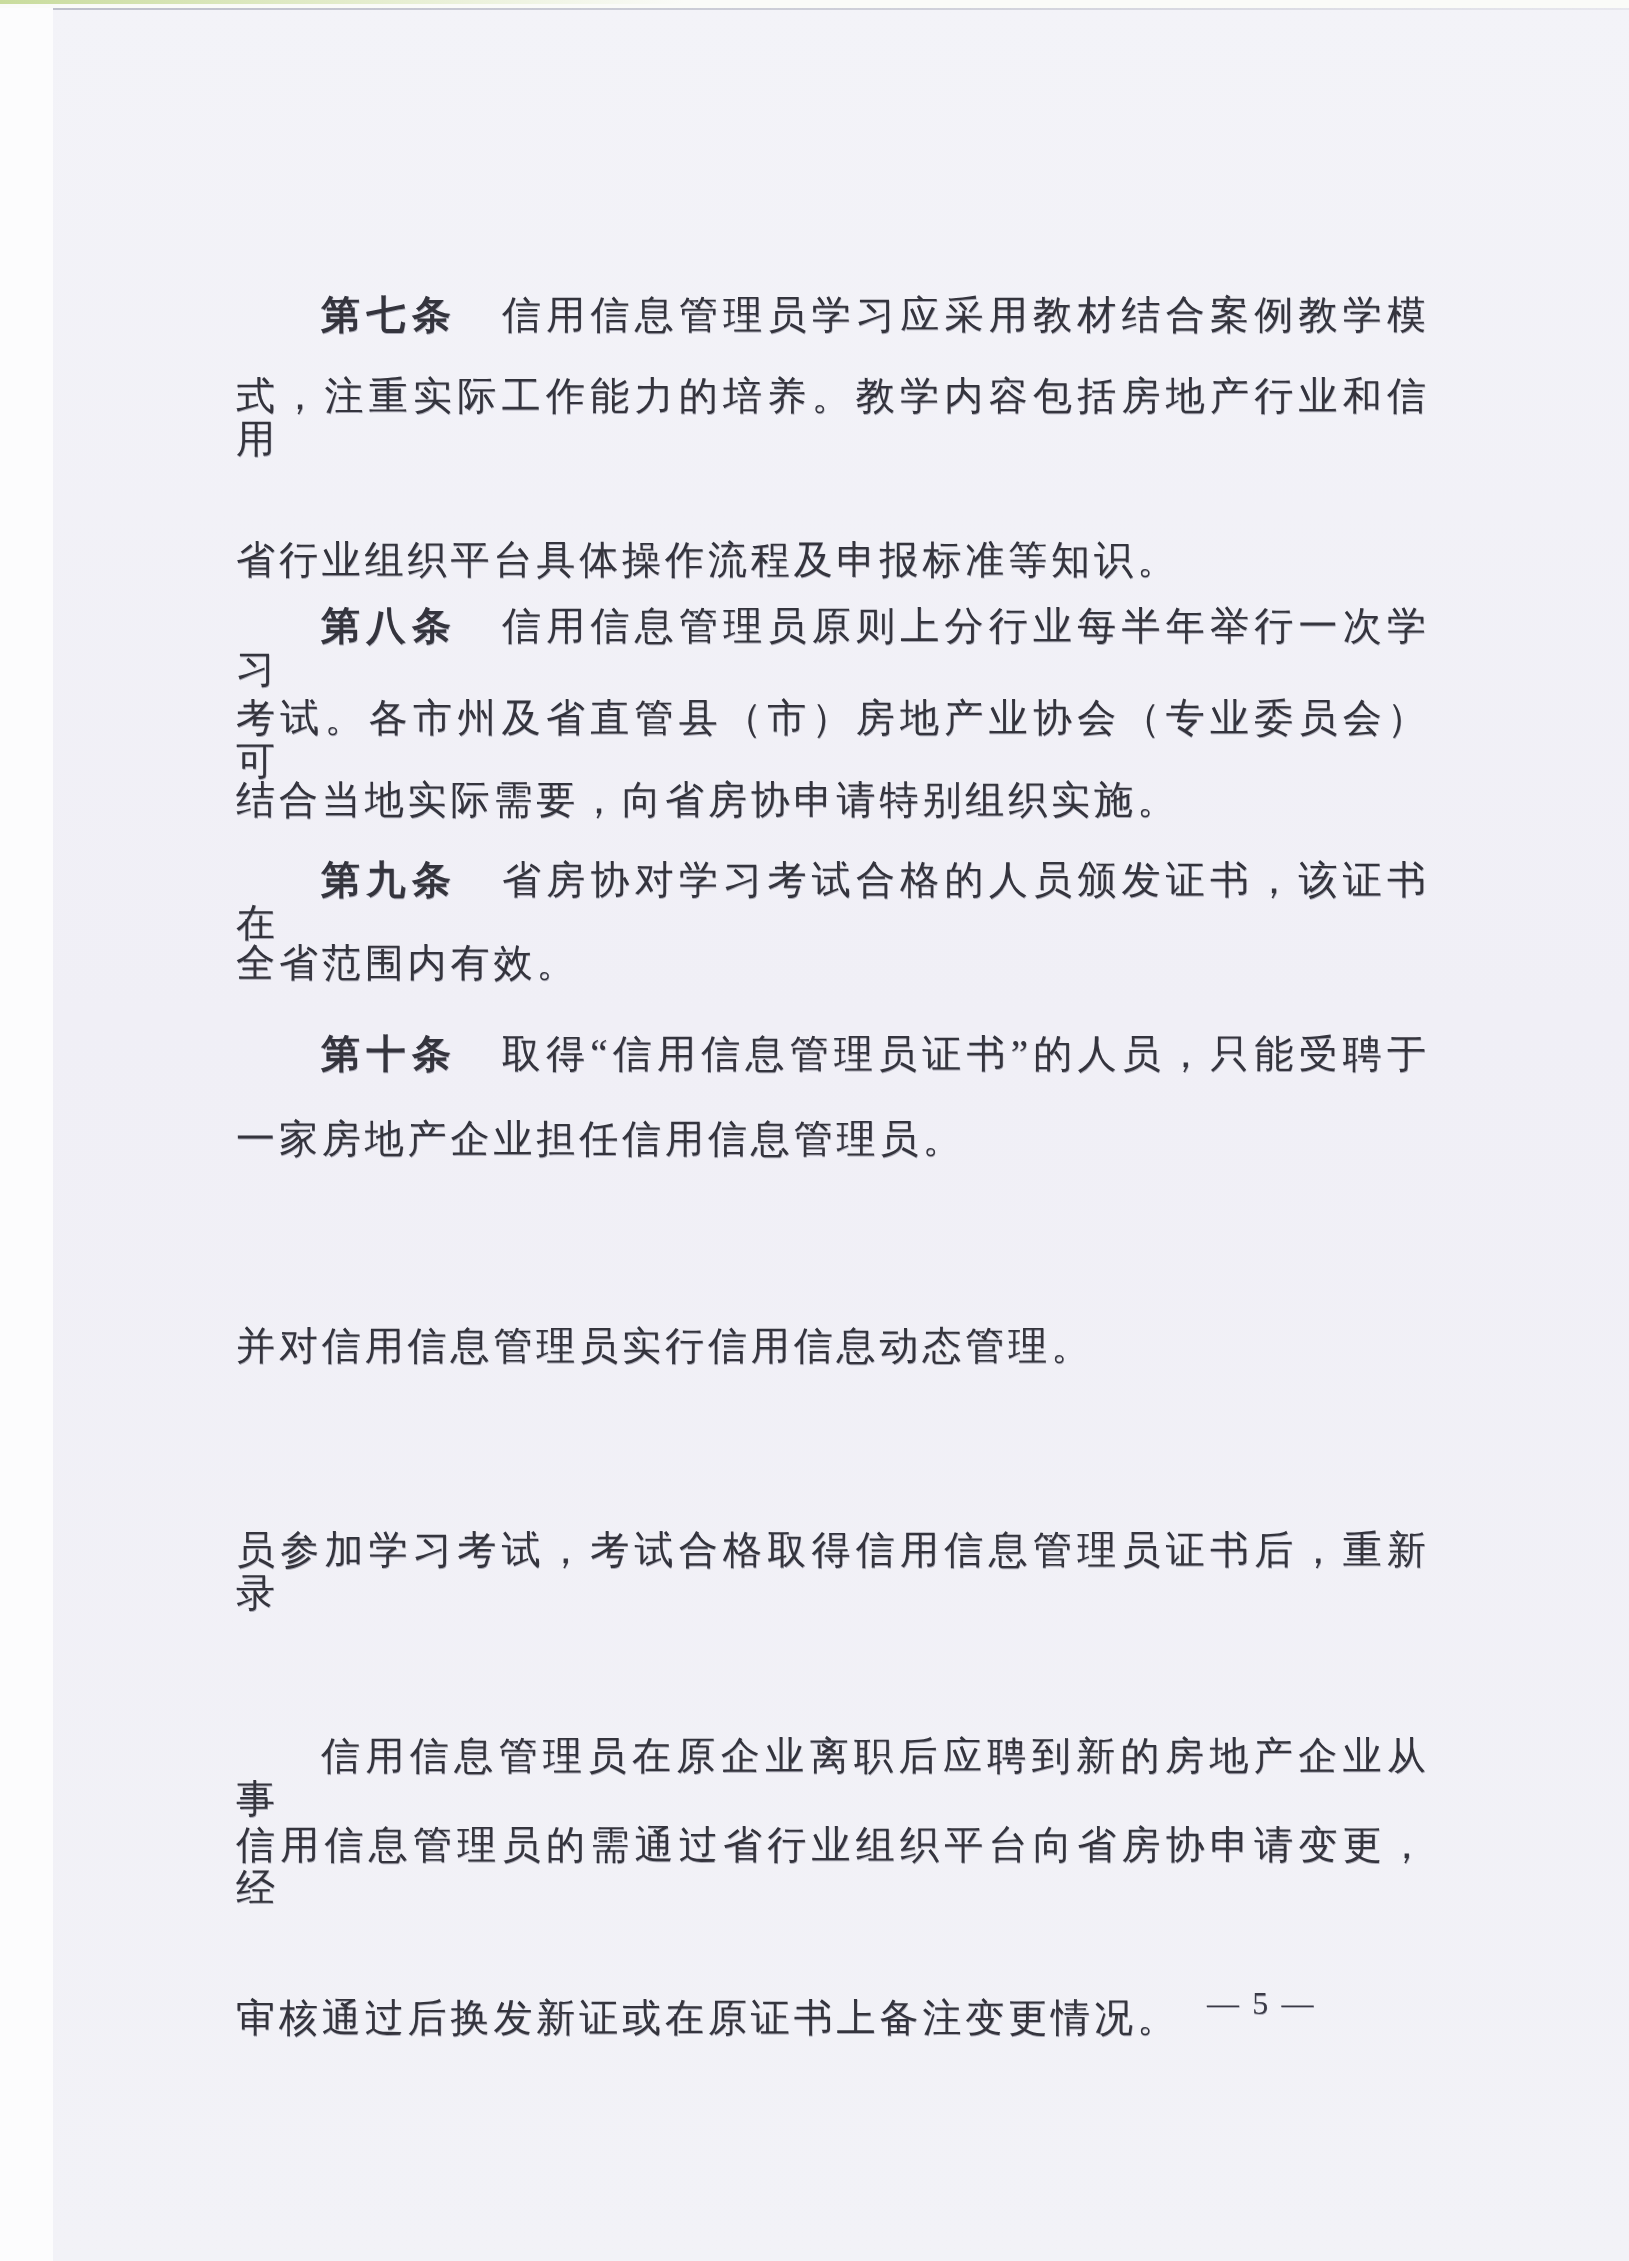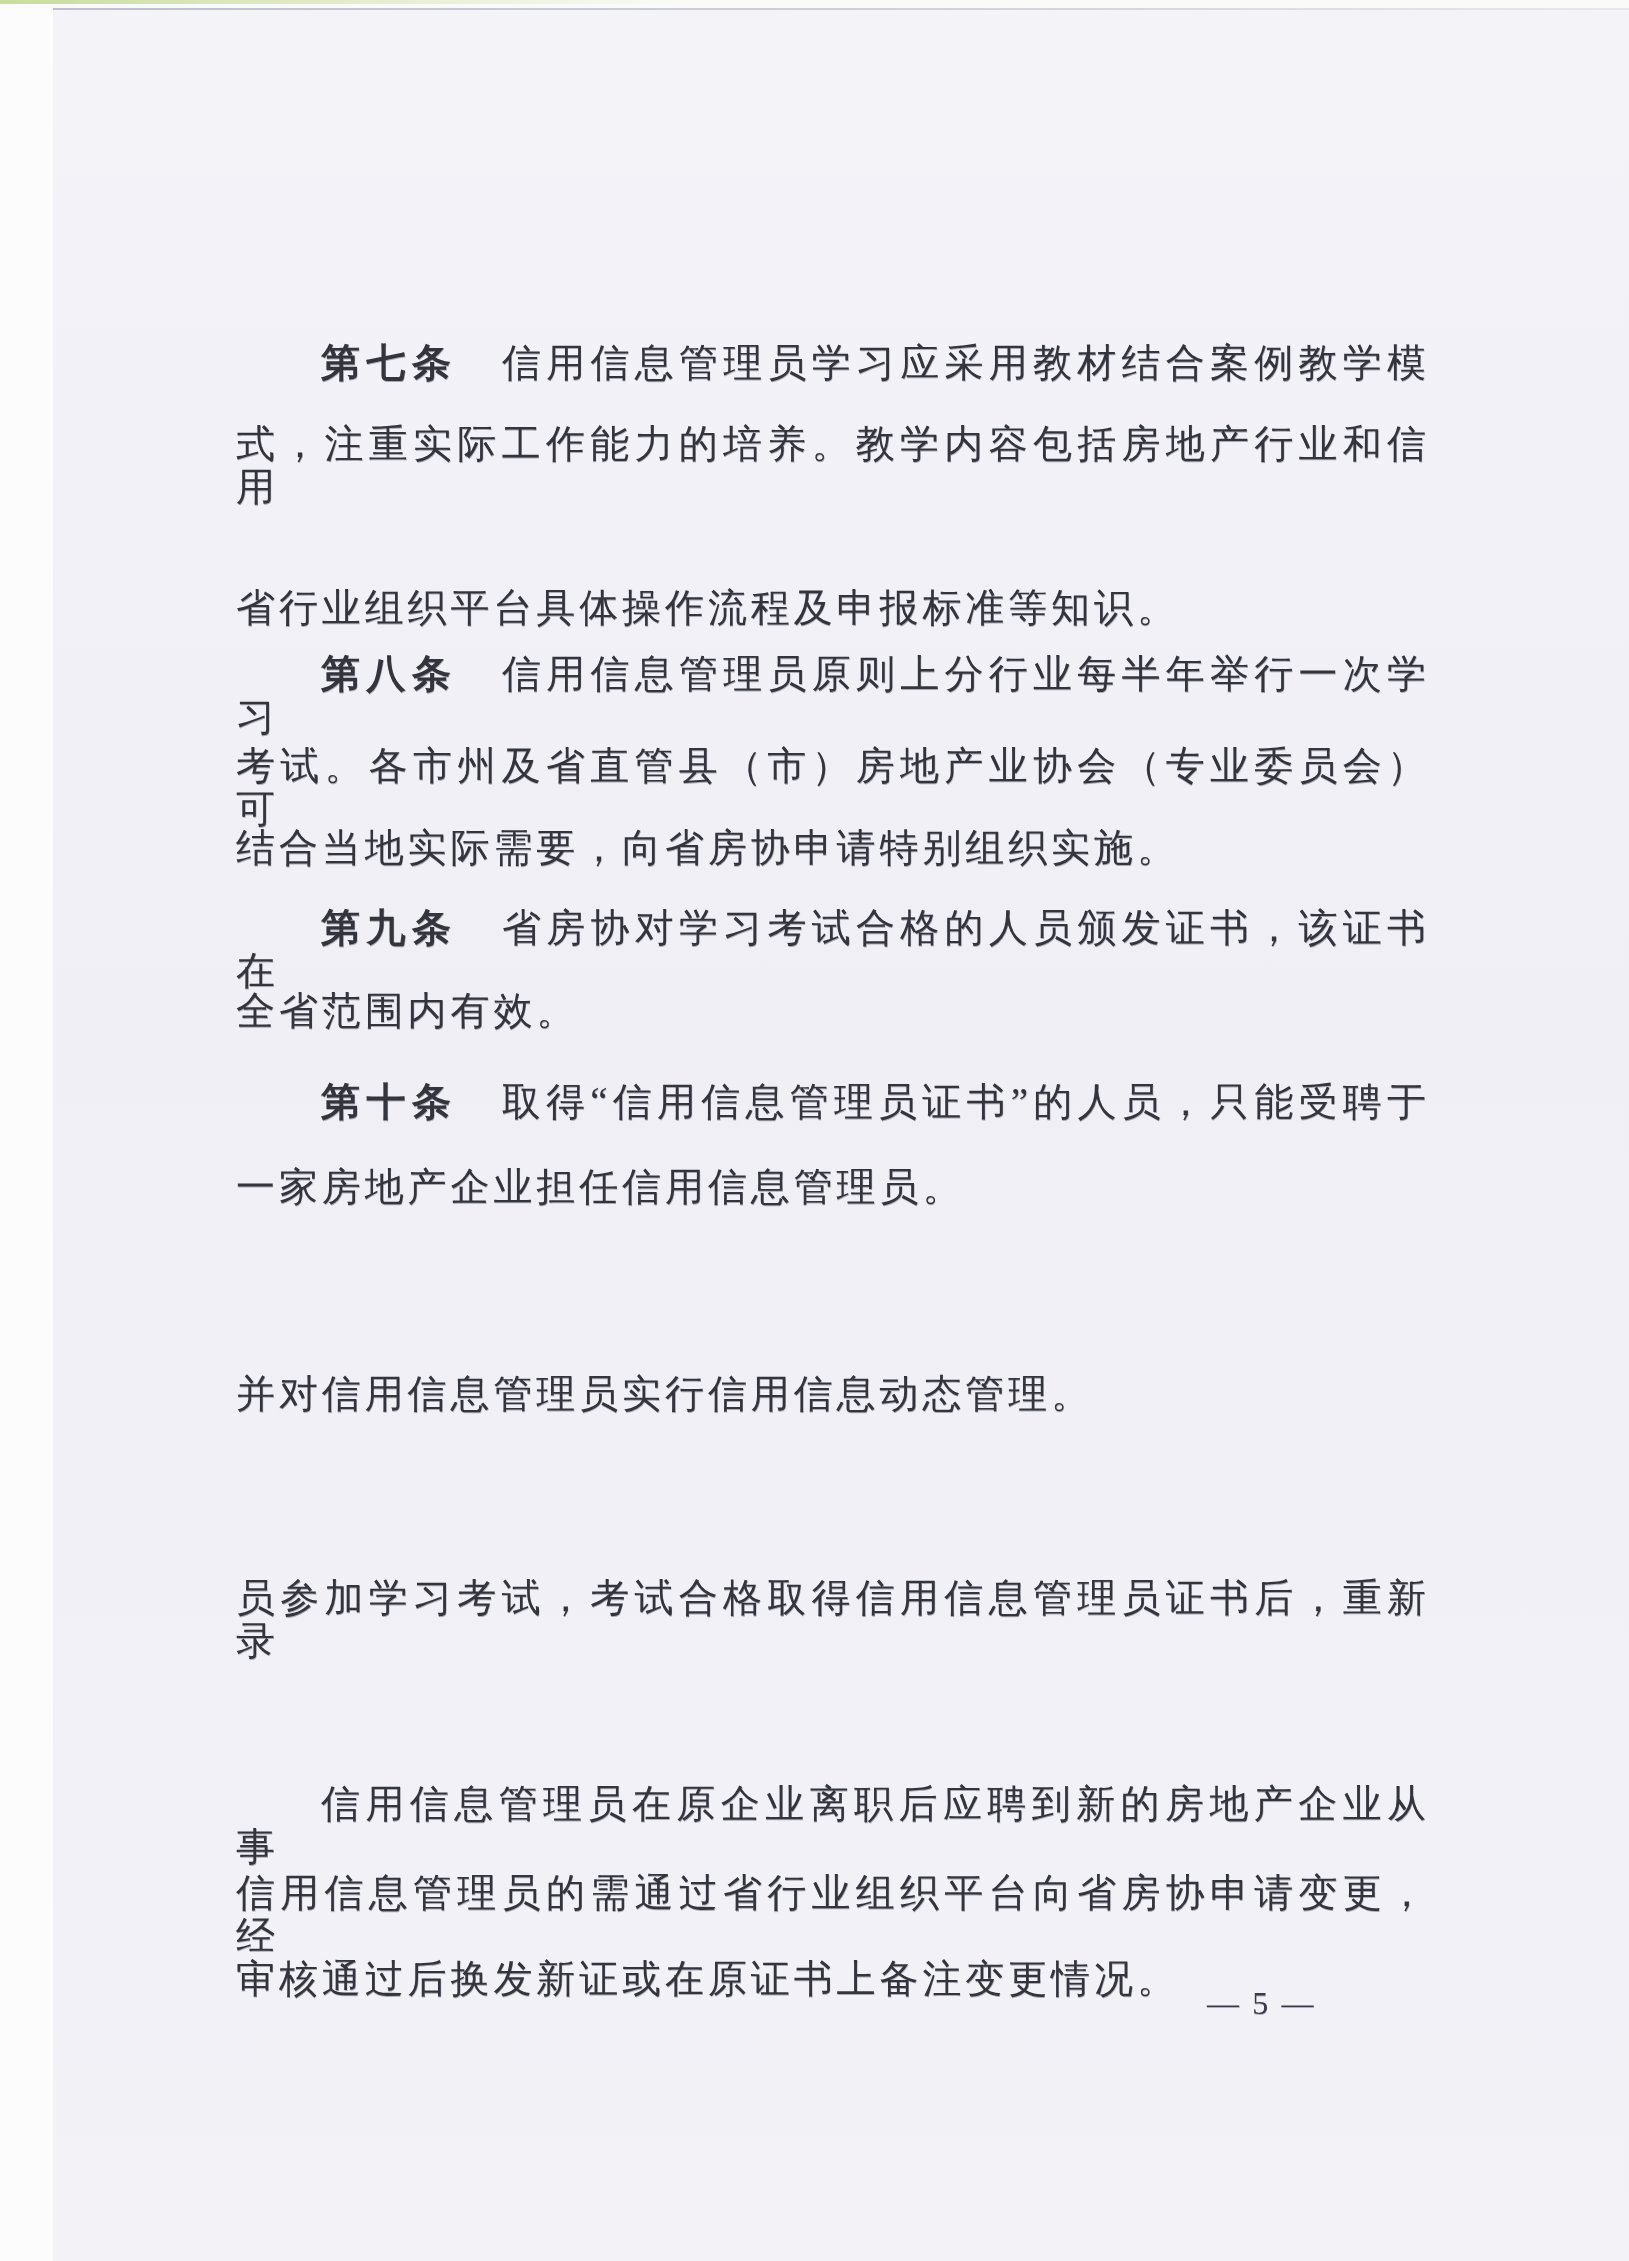--- a/index.html
+++ b/index.html
@@ -45,21 +45,20 @@
     position: absolute;
     left: 236px;
     width: 1194px;
     height: 43px;
     line-height: 43px;
     font-size: 39px;
     letter-spacing: 3.9px;
     color: #34343d;
     text-shadow: 0.4px 0.5px 0.5px rgba(55,55,80,0.38);
     white-space: nowrap;
-    margin-top: 48px;
   }
   .line.full {
     text-align: justify;
     text-align-last: justify;
     white-space: normal;
   }
   .line.indent {
     text-indent: 85px;
   }
   .head {
@@ -103,17 +102,17 @@
 
   <div class="line indent full" style="top:1032px"><span class="head">第十条</span><span>　取得“信用信息管理员证书”的人员，只能受聘于</span></div>
   <div class="line" style="top:1117px"><span>一家房地产企业担任信用信息管理员。</span></div>
 
   <div class="line" style="top:1324px"><span>并对信用信息管理员实行信用信息动态管理。</span></div>
 
   <div class="line full" style="top:1528px"><span>员参加学习考试，考试合格取得信用信息管理员证书后，重新录</span></div>
 
   <div class="line indent full" style="top:1734px"><span>信用信息管理员在原企业离职后应聘到新的房地产企业从事</span></div>
   <div class="line full" style="top:1823px"><span>信用信息管理员的需通过省行业组织平台向省房协申请变更，经</span></div>
-  <div class="line" style="top:1909px"><span>审核通过后换发新证或在原证书上备注变更情况。</span></div>
+  <div class="line" style="top:1996px"><span>审核通过后换发新证或在原证书上备注变更情况。</span></div>
 
   <div class="page-number">— 5 —</div>
 </div>
 
 
 </body></html>

